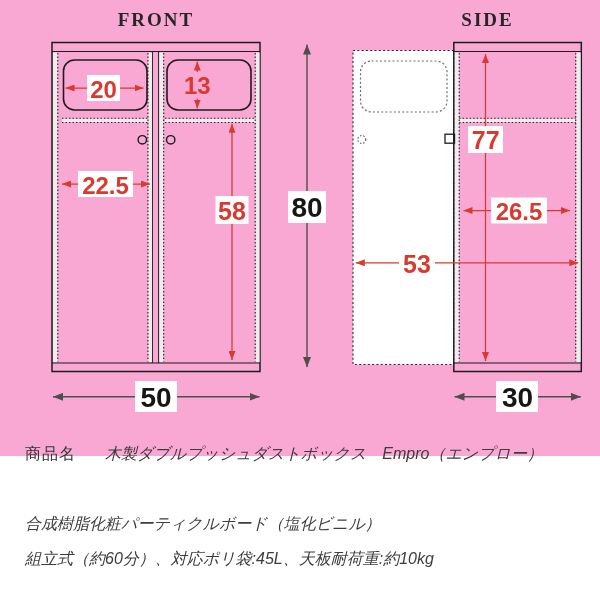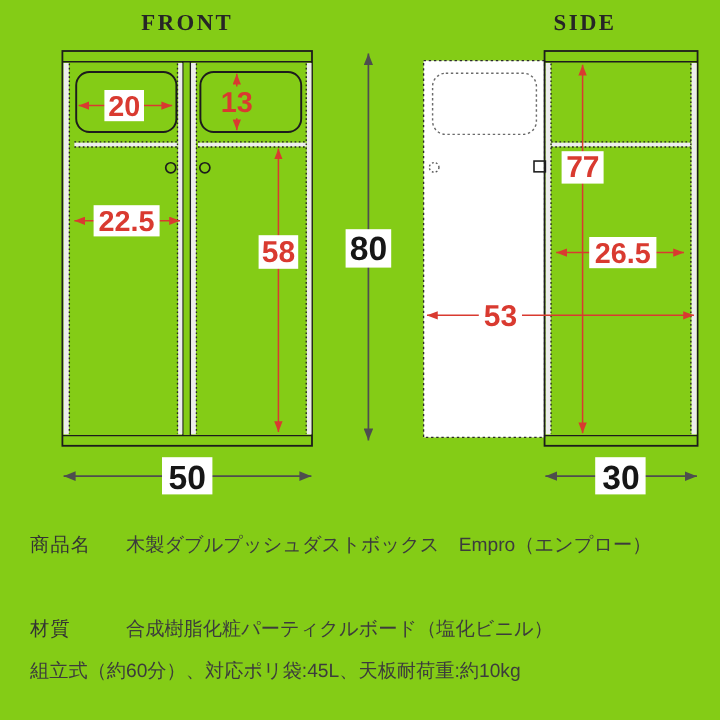--- a/index.html
+++ b/index.html
@@ -1,35 +1,35 @@
 <!DOCTYPE html>
 <html><head>
 <meta charset="utf-8">
 <style>
   * { margin:0; padding:0; box-sizing:border-box; }
   html,body { width:600px; height:600px; background:#ffffff; overflow:hidden;
               font-family:"Liberation Sans", sans-serif; }
-  .stage { position:relative; width:600px; height:600px; background:#84cc16; }
+  .stage { position:relative; width:600px; height:456px; background:#f9a8d4; }
   svg { display:block; }
   .view-title { font-family:"Liberation Serif", serif; font-weight:bold; fill:#262626; }
   .draw-line   { stroke:#1c1c1c; fill:none; }
   .dot-line    { stroke:#222222; fill:none; }
   .speckle     { fill:#ededed; }
   .dim-red     { stroke:#d93a30; fill:none; }
   .dim-gray    { stroke:#4e4e4e; fill:none; }
   .num-red     { fill:#d93a30; font-weight:bold; }
   .num-black   { fill:#161616; font-weight:bold; }
   .txtbg       { fill:#ffffff; }
   text { font-family:"Liberation Sans", sans-serif; }
 
   .spec { position:absolute; left:25px; top:444px; width:560px;
           color:#383838; font-size:16px; }
   .spec-row { display:flex; align-items:flex-start; height:35px; }
   .spec-label { width:80px; flex:0 0 80px; letter-spacing:1px; color:#333; }
-  .spec-value { flex:1; color:#3c3c3c; }
+  .spec-value { flex:1; color:#3c3c3c;font-style:italic; }
 </style>
 </head>
 <body>
 
 <div class="stage">
 
   <svg width="600" height="420" viewBox="0 0 600 420">
     <defs>
       <marker id="arR" markerUnits="userSpaceOnUse" markerWidth="9" markerHeight="7" viewBox="0 0 9 7" refX="9" refY="3.5" orient="auto-start-reverse">
         <path d="M0,0 L9,3.5 L0,7 z" fill="#d93a30"></path>
@@ -163,20 +163,19 @@
   </svg>
 
   <div class="spec">
     <div class="spec-row">
       <div class="spec-label">商品名</div>
       <div class="spec-value">木製ダブルプッシュダストボックス　Empro（エンプロー）</div>
     </div>
     <div class="spec-row">
     </div>
     <div class="spec-row">
-      <div class="spec-label">材質</div>
       <div class="spec-value">合成樹脂化粧パーティクルボード（塩化ビニル）</div>
     </div>
     <div class="spec-row">
       <div class="spec-value">組立式（約60分）、対応ポリ袋:45L、天板耐荷重:約10kg</div>
     </div>
   </div>
 </div>
 
 </body></html>

